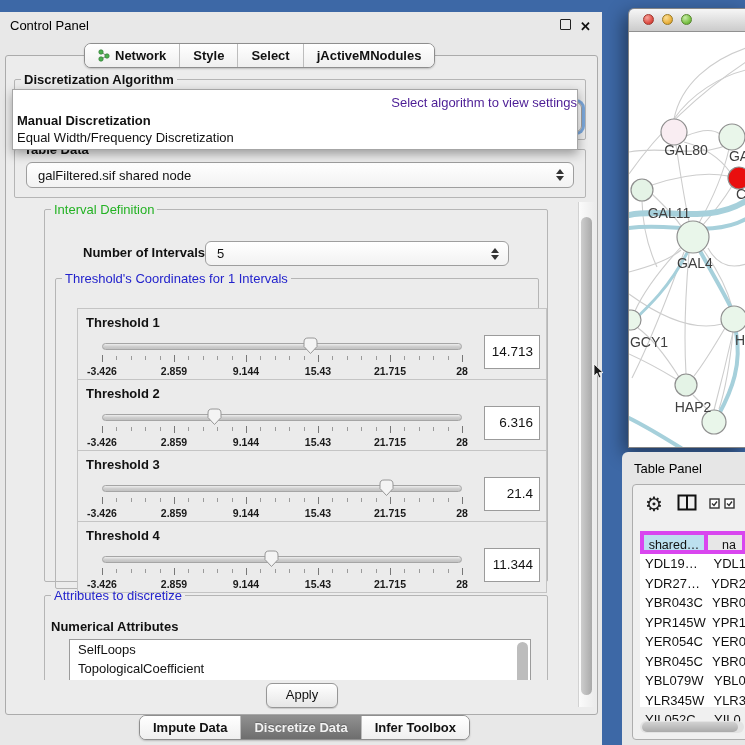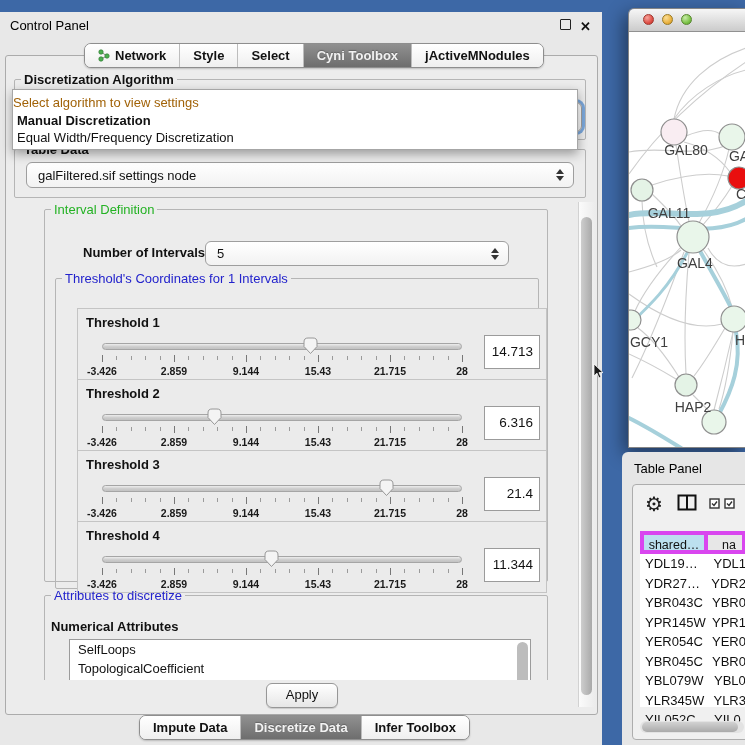--- a/index.html
+++ b/index.html
@@ -32,21 +32,21 @@
   .combo{position:absolute;background:linear-gradient(#FFFFFF,#F2F2F2);border:1px solid #9E9E9E;border-radius:6px;
          font-size:13px;display:flex;align-items:center;padding-left:11px;box-sizing:border-box;color:#111;}
   .spin{position:absolute;right:9px;top:50%;transform:translateY(-50%);display:flex;flex-direction:column;gap:2px;}
   .spin i{display:block;width:0;height:0;border-left:4px solid transparent;border-right:4px solid transparent;}
   .spin .up{border-bottom:5px solid #333;}
   .spin .dn{border-top:5px solid #333;}
   .focusring{box-shadow:0 0 0 3px #7BA7DA;}
   
   .popup{position:absolute;left:12px;top:77px;width:564px;height:59px;background:#FFFFFF;border:1px solid #A6A6A6;
          box-shadow:0 4px 10px rgba(0,0,0,.35);z-index:40;font-size:13px;}
-  .popup .hdr{position:absolute;left:0;right:0;top:5px;text-align:left;color:#a16207;}
+  .popup .hdr{position:absolute;left:0;right:0;top:5px;text-align:right;color:#4c1d95;}
   .popup .it{position:absolute;left:3px;right:3px;height:17px;line-height:17px;padding-left:1px;}
   .popup .it.b{font-weight:bold;top:22px;}
   .popup .it.r{top:39px;}
   
   .thr-block{position:absolute;left:21px;width:470px;height:72px;border:1px solid #C4C4C4;background:#EBEBEB;box-sizing:border-box;}
   .thr-label{position:absolute;left:8px;top:6px;font-size:13px;font-weight:bold;}
   .slider{position:absolute;left:24px;top:30px;width:360px;height:40px;}
   .track{position:absolute;left:0;right:0;top:4px;height:7px;border-radius:4px;border:1px solid #A5A5A5;
          background:linear-gradient(#EDEDED,#CCCCCC 55%,#C2C2C2);box-sizing:border-box;}
   .thumb{position:absolute;top:-2px;width:17px;height:18px;}
@@ -128,23 +128,20 @@
           <circle cx="9" cy="7" r="2.2" fill="#4CAF50" stroke="#2E7D32" stroke-width="0.7"></circle>
         </svg>
         <span>Network</span>
       </div>
       <div class="tab">
           <span>Style</span>
         </div>
       <div class="tab">
           <span>Select</span>
         </div>
-      <div class="tab sel">
-          <span>Cyni Toolbox</span>
-        </div>
       <div class="tab">
           <span>jActiveMNodules</span>
         </div>
     </div>
 
     <fieldset style="left:14px;top:60px;width:570px;height:66px;">
       <legend class="lg-bold">Discretization Algorithm</legend>
     </fieldset>
     <div class="combo focusring" style="left:24px;top:90px;width:558px;height:30px;">
       <span class="spin">
@@ -156,21 +153,21 @@
     <div class="popup">
       <div class="hdr">Select algorithm to view settings</div>
       <div class="it b">Manual Discretization</div>
       <div class="it r">Equal Width/Frequency Discretization</div>
     </div>
 
     <fieldset style="left:14px;top:130px;width:570px;height:54px;">
       <legend class="lg-bold">Table Data</legend>
     </fieldset>
     <div class="combo" style="left:26px;top:150px;width:548px;height:26px;">
-      <span>galFiltered.sif settings node</span>
+      <span>galFiltered.sif shared node</span>
       <span class="spin">
           <i class="up"></i>
           <i class="dn"></i>
         </span>
     </div>
 
     <fieldset style="left:44px;top:190px;width:502px;height:378px;">
       <legend class="lg-green">Interval Definition</legend>
       <div style="position:absolute;left:38px;top:28px;font-size:13px;font-weight:bold;">Number of Intervals</div>
       <div class="combo" style="left:160px;top:24px;width:304px;height:25px;">

